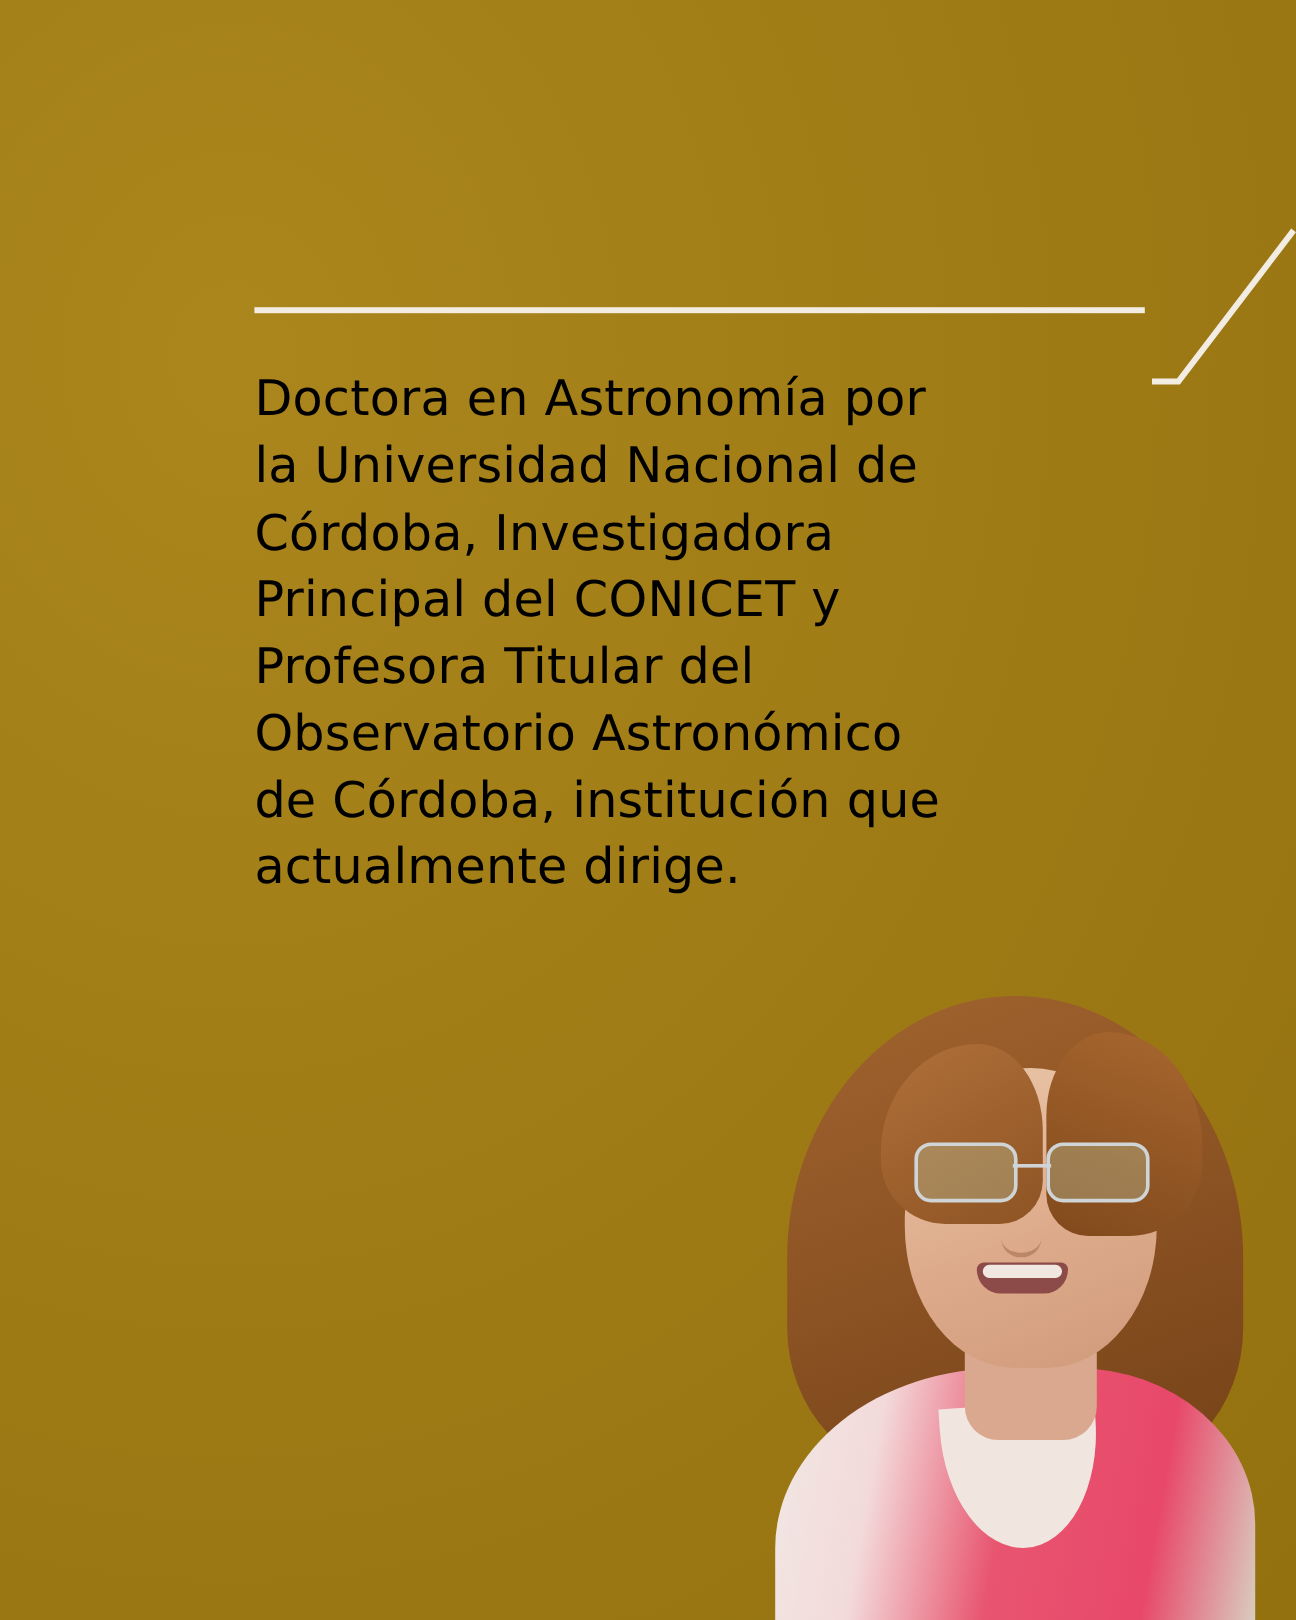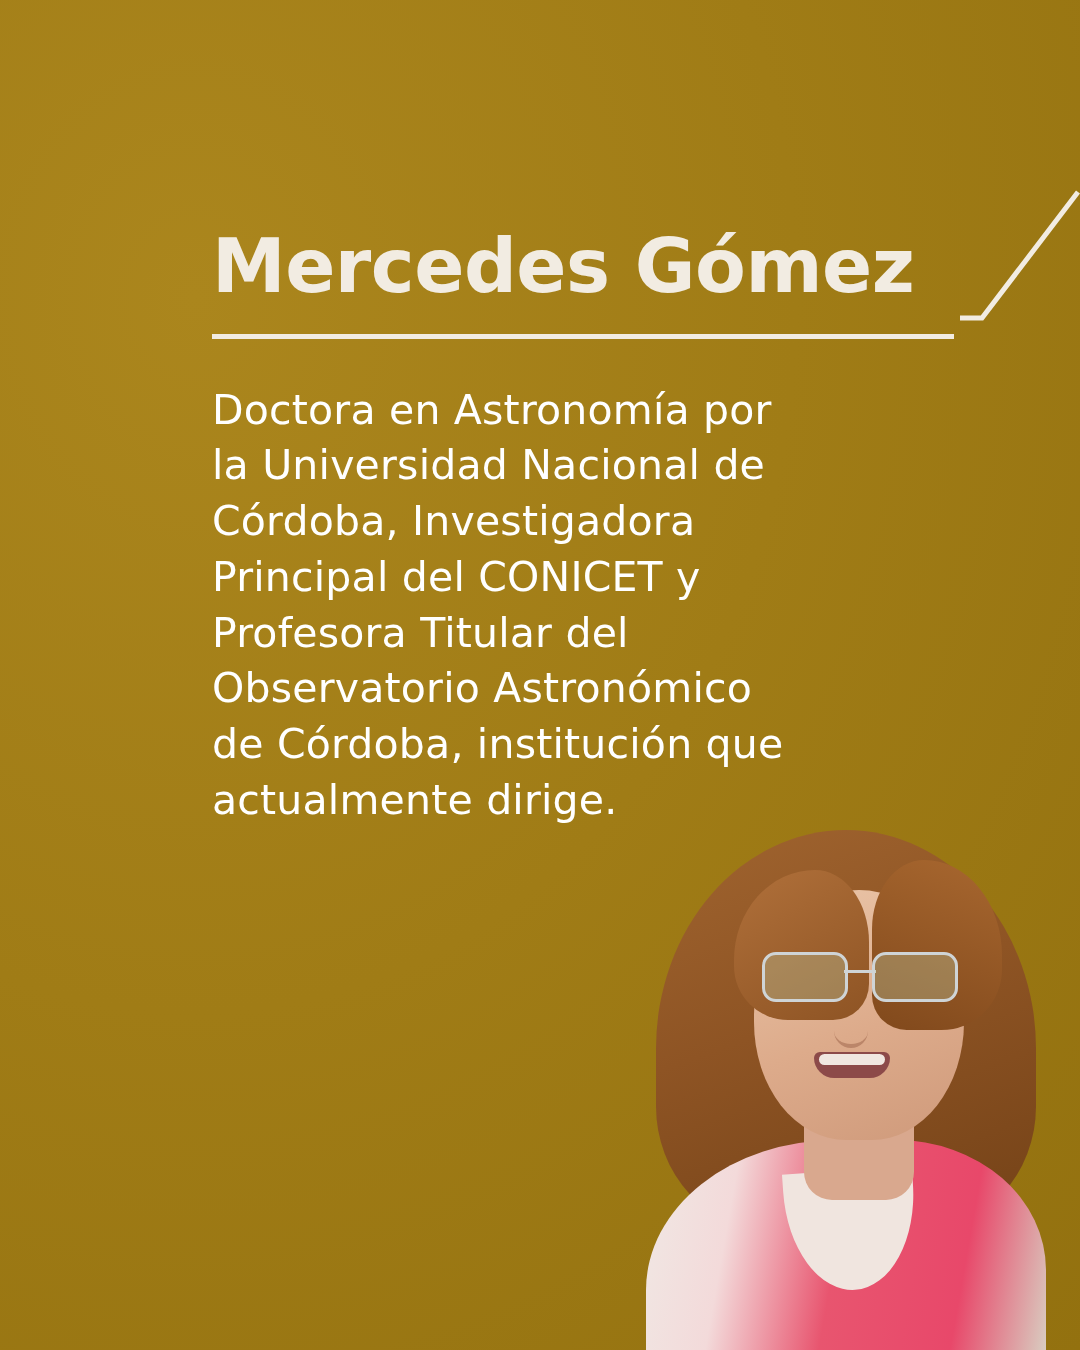--- a/index.html
+++ b/index.html
@@ -55,21 +55,21 @@
     width: 742px;
     height: 5px;
     background: #f2ece2;
   }
   .bio {
     margin-top: 44px;
     font-family: "DejaVu Sans", sans-serif;
     font-weight: 400;
     font-size: 41px;
     line-height: 1.36;
-    color: #ffffff;
+    color: #000000;
     width: 600px;
     letter-spacing: 0.2px;
   }
 
   
   .portrait {
     position: absolute;
     right: 24px;
     bottom: 0;
     width: 420px;
@@ -200,21 +200,20 @@
 <div class="card">
   <div class="bg-gradient"></div>
 
   <div class="corner-accent">
     <svg width="120" height="160" viewBox="0 0 120 160" xmlns="http://www.w3.org/2000/svg">
       <path d="M118 2 L22 128 L0 128" fill="none" stroke="#f2ece2" stroke-width="5"></path>
     </svg>
   </div>
 
   <div class="content">
-    <h1 class="name">Mercedes Gómez</h1>
     <div class="divider"></div>
     <p class="bio">Doctora en Astronomía por la Universidad Nacional de Córdoba, Investigadora Principal del CONICET y Profesora Titular del Observatorio Astronómico de Córdoba, institución que actualmente dirige.</p>
   </div>
 
   <div class="portrait">
     <div class="hair-back"></div>
     <div class="shoulders"></div>
     <div class="collar"></div>
     <div class="neck"></div>
     <div class="face"></div>

